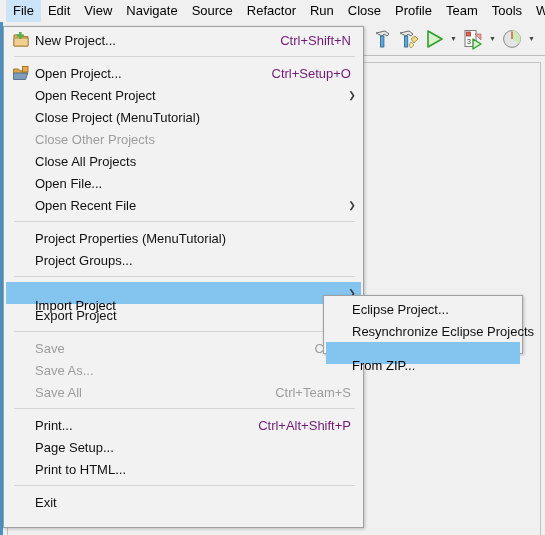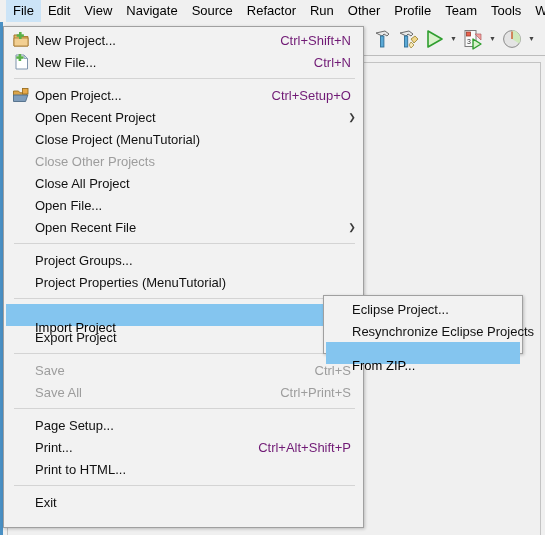--- a/index.html
+++ b/index.html
@@ -256,52 +256,40 @@
 <div id="win-accent"></div>
 
 <div id="menubar">
     <div class="menubar-item active">File</div>
     <div class="menubar-item">Edit</div>
     <div class="menubar-item">View</div>
     <div class="menubar-item">Navigate</div>
     <div class="menubar-item">Source</div>
     <div class="menubar-item">Refactor</div>
     <div class="menubar-item">Run</div>
-    <div class="menubar-item">Other</div>
+    <div class="menubar-item">Close</div>
     <div class="menubar-item">Profile</div>
     <div class="menubar-item">Team</div>
     <div class="menubar-item">Tools</div>
     <div class="menubar-item">Window</div>
   </div>
 
 <div id="file-menu">
     <div class="mi">
       <span class="icon-slot">
         <svg width="18" height="18" viewBox="0 0 18 18" class="ico">
           <path d="M2 4 L7 4 L8.4 5.6 L16 5.6 L16 15 L2 15 Z" fill="#e8b96a" stroke="#a5762c" stroke-width="1"></path>
           <path d="M2 7 L16 7 L16 15 L2 15 Z" fill="#f2cf92" stroke="#a5762c" stroke-width="0.8"></path>
           <rect x="7" y="1" width="2.6" height="7" fill="#5ab14a"></rect>
           <rect x="4.7" y="3.3" width="7.2" height="2.5" fill="#5ab14a"></rect>
         </svg>
       </span>
       <span class="label">New Project...</span>
       <span class="accel">Ctrl+Shift+N</span>
     </div>
-    <div class="mi">
-      <span class="icon-slot">
-        <svg width="18" height="18" viewBox="0 0 18 18" class="ico">
-          <path d="M4 2 L12 2 L15.5 5.5 L15.5 16 L4 16 Z" fill="#ffffff" stroke="#7f95ad" stroke-width="1"></path>
-          <path d="M12 2 L12 5.5 L15.5 5.5 Z" fill="#cfdce8" stroke="#7f95ad" stroke-width="0.8"></path>
-          <rect x="6.6" y="1" width="2.6" height="7" fill="#5ab14a"></rect>
-          <rect x="4.3" y="3.3" width="7.2" height="2.5" fill="#5ab14a"></rect>
-        </svg>
-      </span>
-      <span class="label">New File...</span>
-      <span class="accel">Ctrl+N</span>
-    </div>
     <div class="mi-sep"></div>
     <div class="mi">
       <span class="icon-slot">
         <svg width="18" height="18" viewBox="0 0 18 18" class="ico">
           <path d="M1.5 5 L6.5 5 L8 6.8 L15 6.8 L15 10 L1.5 10 Z" fill="#dca54a" stroke="#9a6f22" stroke-width="0.9"></path>
           <rect x="10.5" y="2.5" width="5.5" height="5.5" fill="#e8a948" stroke="#9a6f22" stroke-width="0.9"></rect>
           <path d="M1.5 9 L15.8 9 L13.6 15.5 L1.5 15.5 Z" fill="#7f9dbb" stroke="#4e6b87" stroke-width="0.9"></path>
         </svg>
       </span>
       <span class="label">Open Project...</span>
@@ -315,74 +303,78 @@
     <div class="mi">
       <span class="icon-slot"></span>
       <span class="label">Close Project (MenuTutorial)</span>
     </div>
     <div class="mi disabled">
       <span class="icon-slot"></span>
       <span class="label">Close Other Projects</span>
     </div>
     <div class="mi">
       <span class="icon-slot"></span>
-      <span class="label">Close All Project</span>
+      <span class="label">Close All Projects</span>
     </div>
     <div class="mi">
       <span class="icon-slot"></span>
       <span class="label">Open File...</span>
     </div>
     <div class="mi">
       <span class="icon-slot"></span>
       <span class="label">Open Recent File</span>
       <span class="submenu-arrow">❯</span>
     </div>
     <div class="mi-sep"></div>
     <div class="mi">
       <span class="icon-slot"></span>
+      <span class="label">Project Properties (MenuTutorial)</span>
+    </div>
+    <div class="mi">
+      <span class="icon-slot"></span>
       <span class="label">Project Groups...</span>
-    </div>
-    <div class="mi">
-      <span class="icon-slot"></span>
-      <span class="label">Project Properties (MenuTutorial)</span>
     </div>
     <div class="mi-sep"></div>
     <div class="mi highlight">
       <span class="icon-slot"></span>
       <span class="label">Import Project</span>
       <span class="submenu-arrow">❯</span>
     </div>
     <div class="mi">
       <span class="icon-slot"></span>
       <span class="label">Export Project</span>
       <span class="submenu-arrow">❯</span>
     </div>
     <div class="mi-sep"></div>
     <div class="mi disabled">
       <span class="icon-slot"></span>
       <span class="label">Save</span>
       <span class="accel">Ctrl+S</span>
     </div>
     <div class="mi disabled">
       <span class="icon-slot"></span>
+      <span class="label">Save As...</span>
+    </div>
+    <div class="mi disabled">
+      <span class="icon-slot"></span>
       <span class="label">Save All</span>
-      <span class="accel">Ctrl+Print+S</span>
-    </div>
-    <div class="mi-sep"></div>
-    <div class="mi">
-      <span class="icon-slot"></span>
-      <span class="label">Page Setup...</span>
-    </div>
+      <span class="accel">Ctrl+Team+S</span>
+    </div>
+    <div class="mi-sep"></div>
     <div class="mi">
       <span class="icon-slot"></span>
       <span class="label">Print...</span>
       <span class="accel">Ctrl+Alt+Shift+P</span>
     </div>
     <div class="mi">
       <span class="icon-slot"></span>
+      <span class="label">Page Setup...</span>
+    </div>
+    <div class="mi">
+      <span class="icon-slot"></span>
       <span class="label">Print to HTML...</span>
     </div>
     <div class="mi-sep"></div>
     <div class="mi">
       <span class="icon-slot"></span>
       <span class="label">Exit</span>
     </div>
   </div>
 
 <div id="import-submenu">

